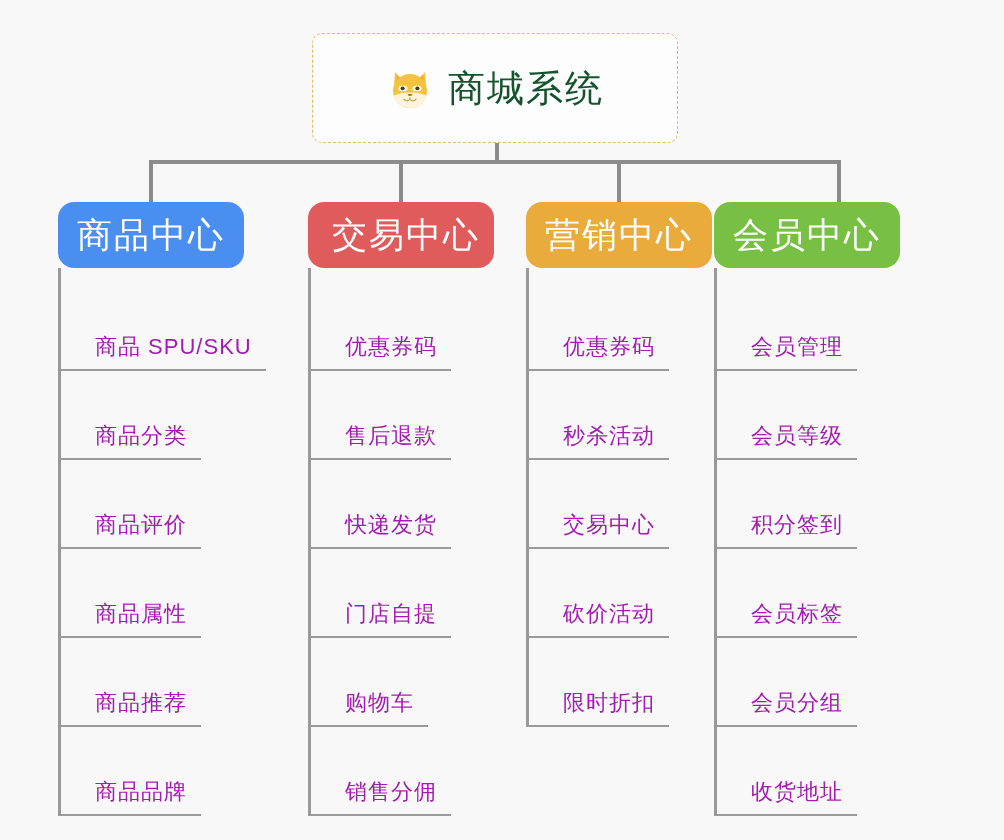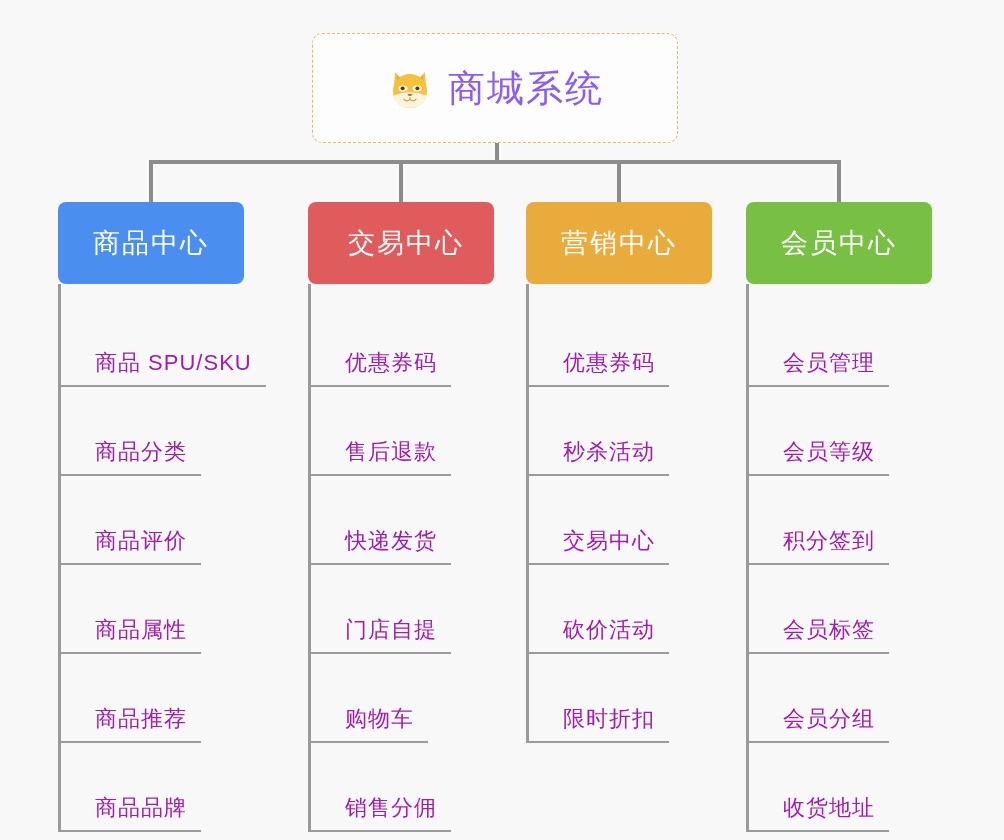--- a/index.html
+++ b/index.html
@@ -23,21 +23,21 @@
     width:366px; height:110px;
     background:#fdfdfd;
     border:1px dashed #e8b860;
     border-radius:10px;
     display:flex; align-items:center; justify-content:center;
     gap:14px;
   }
   .root-emoji { width:48px; height:48px; flex:none; position:relative; }
   .root-title {
     font-size:37px;
-    color:#8b5cf6;
+    color:#14532d;
     letter-spacing:2px;
     line-height:1;
   }
 
   
   .conn { position:absolute; background:#8c8c8c; }
   .conn-trunk  { left:495px; top:143px; width:4px;  height:20px; }
   .conn-bus    { left:149px; top:160px; width:692px; height:4px; }
   .conn-drop   { top:160px; width:4px; height:42px; }
 
@@ -45,25 +45,25 @@
   .columns {
     position:absolute;
     left:0; top:202px;
     width:1004px;
   }
   .column {
     position:absolute;
     top:0;
   }
   .cat-header {
-    height:82px;
-    border-radius:8px;
+    height:66px;
+    border-radius:16px;
     display:flex; align-items:center; justify-content:center;
     color:#ffffff;
-    font-size:27px;
+    font-size:35px;
     letter-spacing:2px;
   }
 
   
   .leaf-list {
     position:relative;
     margin-top:0;
     border-left:3px solid #9a9a9a;
     padding-top:14px;
   }
@@ -181,21 +181,21 @@
             <span class="leaf-label">交易中心</span>
           </div>
           <div class="leaf-item">
             <span class="leaf-label">砍价活动</span>
           </div>
           <div class="leaf-item">
             <span class="leaf-label">限时折扣</span>
           </div>
         </div>
       </div>
-      <div class="column" style="left: 746px; width: 186px; font-family: Liberation Serif, serif;">
+      <div class="column" style="left: 714px; width: 186px; font-family: Liberation Serif, serif;">
         <div class="cat-header" style="background: rgb(119, 192, 67);">会员中心</div>
         <div class="leaf-list">
           <div class="leaf-item">
             <span class="leaf-label">会员管理</span>
           </div>
           <div class="leaf-item">
             <span class="leaf-label">会员等级</span>
           </div>
           <div class="leaf-item">
             <span class="leaf-label">积分签到</span>

